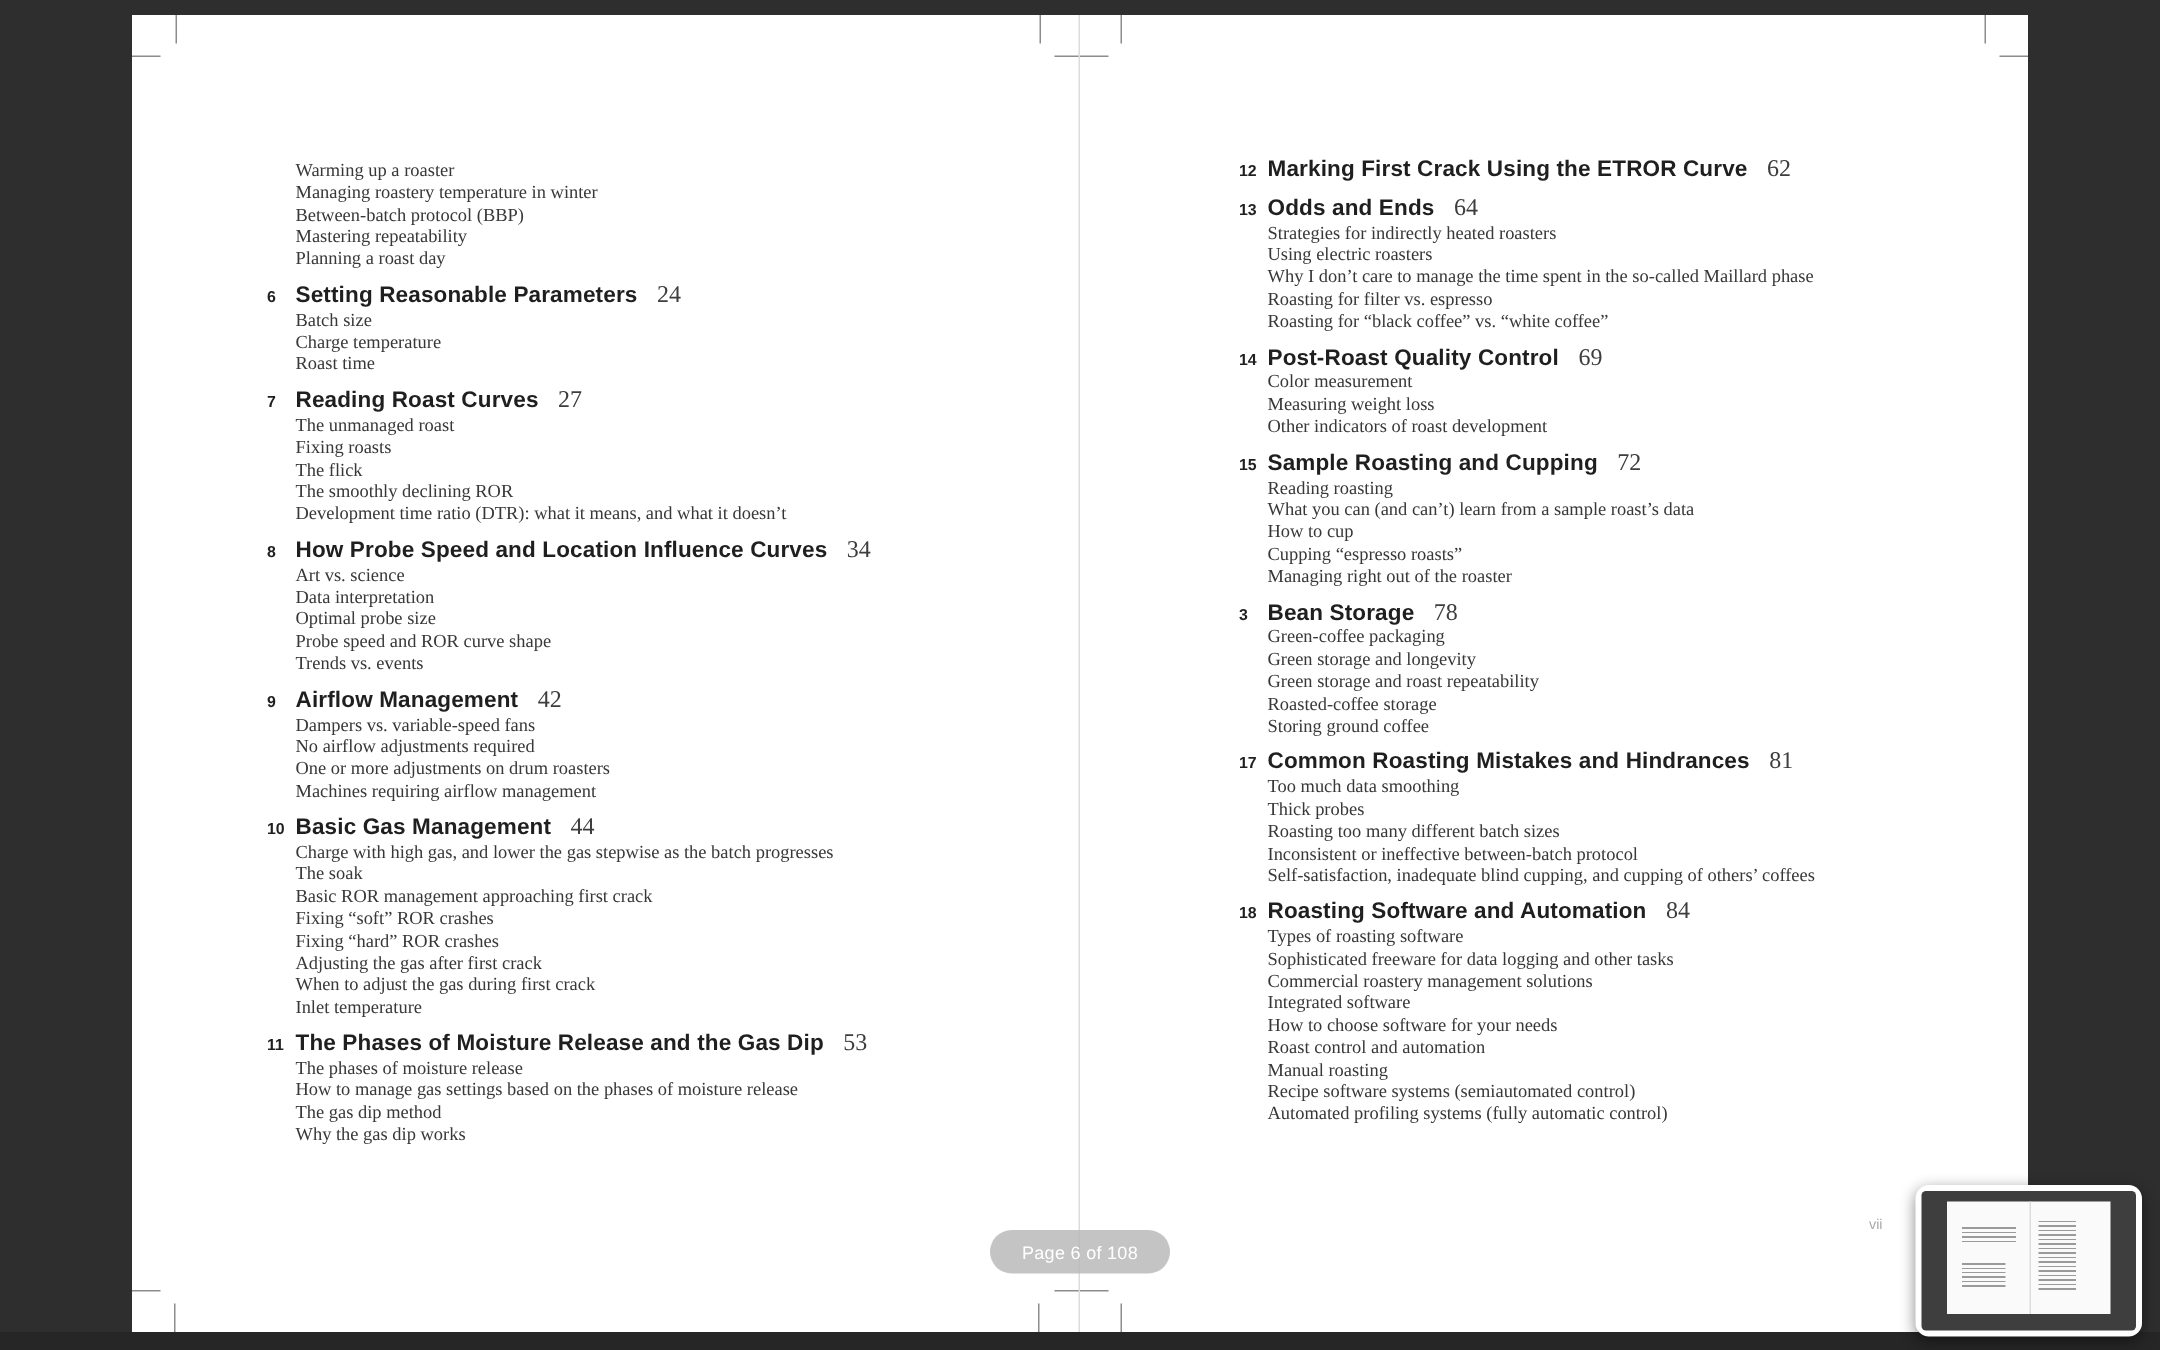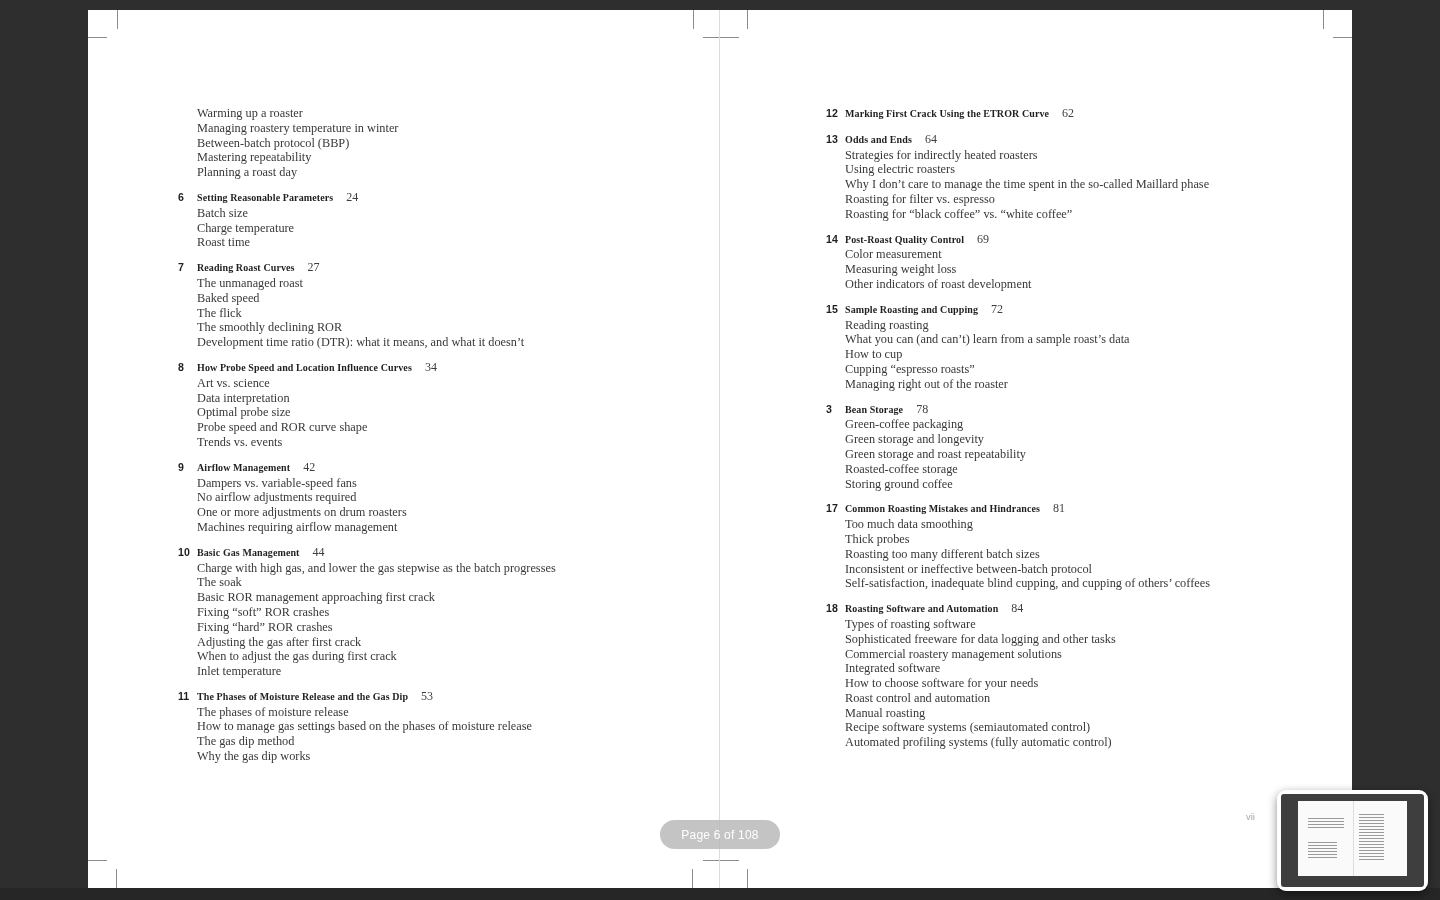--- a/index.html
+++ b/index.html
@@ -16,22 +16,22 @@
   
   .toc{position:absolute;top:96px;white-space:nowrap;}
   .toc-left{left:90px;}
   .toc-right{left:738px;}
   .sub{font-family:"Liberation Serif",serif;font-size:12.3px;line-height:14.8px;color:#383838;
        padding-left:19px;}
   .chapter{margin-top:10px;}
   .toc > .chapter:first-child{margin-top:0;}
   .head{display:flex;align-items:baseline;line-height:14.8px;}
   .num{flex:none;width:19px;font-size:10.6px;font-weight:bold;color:#1f1f1f;}
-  .ttl{font-size:10px;font-weight:bold;color:#1f1f1f;letter-spacing:0.1px;font-family:Liberation Serif, serif;}
-  .pg{font-family:"Liberation Serif",serif;font-size:12px;color:#3d3d3d;margin-left:13px;}
+  .ttl{font-size:15px;font-weight:bold;color:#1f1f1f;letter-spacing:0.1px;}
+  .pg{font-family:"Liberation Serif",serif;font-size:16px;color:#3d3d3d;margin-left:13px;}
   .folio{position:absolute;left:1158px;top:801px;width:22px;text-align:left;
          font-size:9.5px;color:#a8a8a8;}
   
   .pill{position:absolute;left:660px;top:820px;width:120px;height:29px;border-radius:15px;
         background:rgba(183,183,183,0.82);display:flex;align-items:center;justify-content:center;
         font-size:12px;color:#ffffff;letter-spacing:0.2px;z-index:4;}
   
   .thumb{position:absolute;left:1277px;top:790px;width:151px;height:101px;background:#ffffff;
          border-radius:9px;padding:4px;box-sizing:border-box;z-index:6;
          box-shadow:0 3px 10px rgba(0,0,0,0.45);}
@@ -84,21 +84,21 @@
           <div class="sub">Charge temperature</div>
           <div class="sub">Roast time</div>
         </div>
         <div class="chapter">
           <div class="head">
             <span class="num">7</span>
             <span class="ttl">Reading Roast Curves</span>
             <span class="pg">27</span>
           </div>
           <div class="sub">The unmanaged roast</div>
-          <div class="sub">Baked speed</div>
+          <div class="sub">Fixing roasts</div>
           <div class="sub">The flick</div>
           <div class="sub">The smoothly declining ROR</div>
           <div class="sub">Development time ratio (DTR): what it means, and what it doesn’t</div>
         </div>
         <div class="chapter">
           <div class="head">
             <span class="num">8</span>
             <span class="ttl">How Probe Speed and Location Influence Curves</span>
             <span class="pg">34</span>
           </div>

